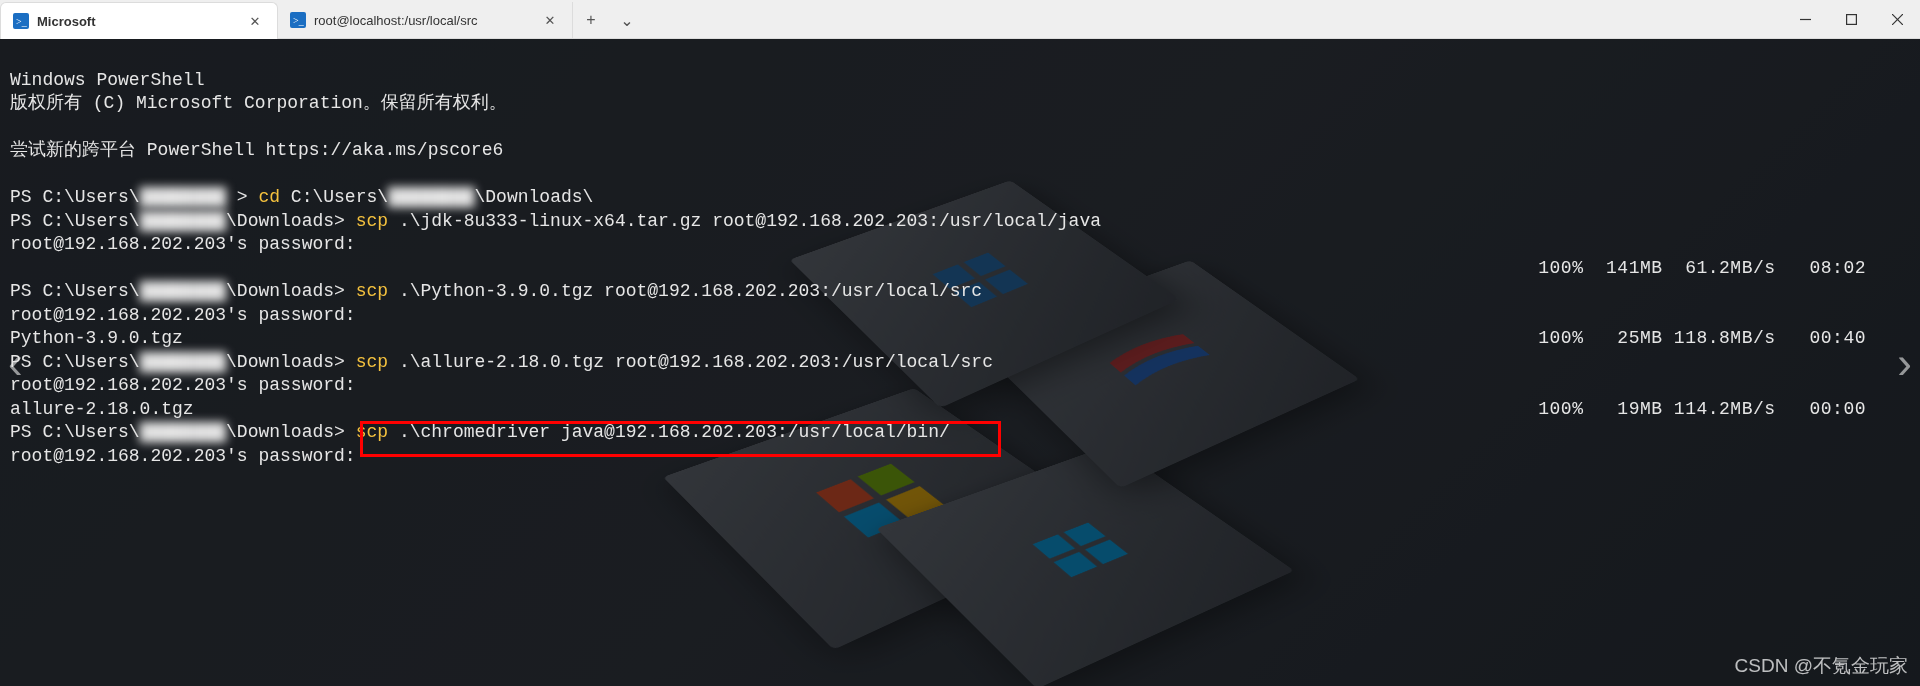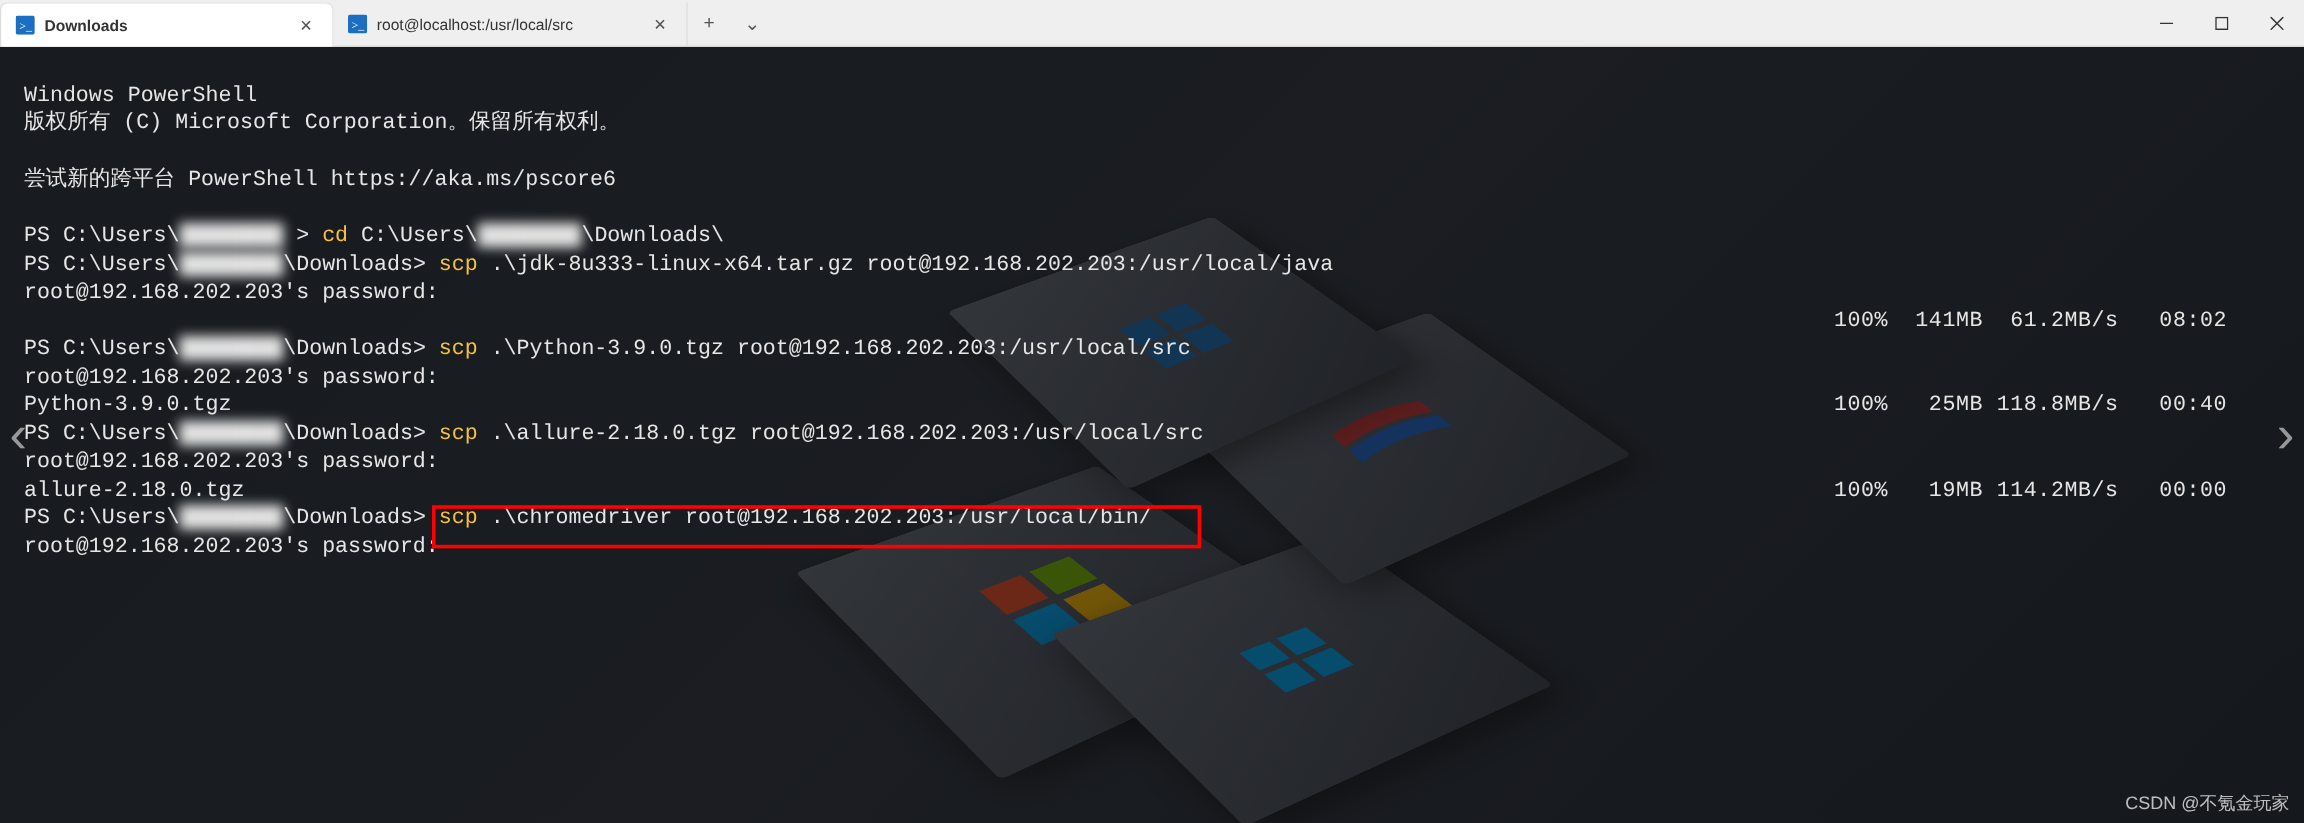--- a/index.html
+++ b/index.html
@@ -19,43 +19,43 @@
   .term-wrap { position:relative; width:1920px; height:648px; overflow:hidden; }
   .bg { position:absolute; inset:0; background:linear-gradient(135deg,#2b3038 0%,#31353d 50%,#242a32 100%); }
   .bg-tile { position:absolute; border-radius:6px; background:linear-gradient(145deg,#6a6f78,#3f434b); box-shadow:0 14px 40px rgba(0,0,0,0.5); transform:perspective(1200px) rotateX(55deg) rotateZ(-35deg); }
   .bg-tile .logo { position:absolute; inset:0; display:flex; align-items:center; justify-content:center; }
   .bg::after { content:""; position:absolute; inset:0; background:rgba(10,12,14,0.58); }
 
   .slide-arrow { position:absolute; top:50%; transform:translateY(-50%); color:rgba(255,255,255,0.55); font-size:44px; cursor:pointer; }
   .slide-arrow.left { left:8px; }
   .slide-arrow.right { right:8px; }
 
-  .term { position:absolute; inset:0; padding:6px 20px; font-family:Consolas,"Courier New",monospace; font-size:18px; line-height:23.5px; color:#e6e6e6; white-space:pre; }
+  .term { position:absolute; inset:0; padding:6px 10px; font-family:Consolas,"Courier New",monospace; font-size:18px; line-height:23.5px; color:#e6e6e6; white-space:pre; }
   .term .yellow { color:#f5c23e; }
   .term .blur { filter:blur(5px); }
   .term .row { display:flex; }
   .term .left { flex:0 0 auto; }
   .term .right { margin-left:auto; padding-right:44px; letter-spacing:0.5px; }
 
   .redbox { position:absolute; border:3px solid #ff0000; pointer-events:none; }
 
-  .watermark { position:absolute; right:12px; bottom:8px; font-size:15px; color:rgba(255,255,255,0.72); font-family:"Microsoft YaHei","Segoe UI",sans-serif; }
+  .watermark { position:absolute; right:12px; bottom:8px; font-size:19px; color:rgba(255,255,255,0.72); font-family:"Microsoft YaHei","Segoe UI",sans-serif; }
 </style>
 </head>
 <body>
 
 <div class="tabstrip">
   <div class="tab active">
     <span class="ticon">
       <svg width="16" height="16" viewBox="0 0 16 16">
           <rect width="16" height="16" rx="2" fill="#1b6ec2"></rect>
           <text x="3" y="12" font-size="10" fill="#fff" font-family="Consolas">&gt;_</text>
         </svg>
     </span>
-    <span style="font-weight:600;min-width:200px;">Downloads</span>
+    <span style="font-weight:600;min-width:200px;">Microsoft</span>
     <span class="close">✕</span>
   </div>
   <div class="tab" style="width:270px;">
     <span class="ticon">
       <svg width="16" height="16" viewBox="0 0 16 16">
           <rect width="16" height="16" rx="2" fill="#1b6ec2"></rect>
           <text x="3" y="12" font-size="10" fill="#fff" font-family="Consolas">&gt;_</text>
         </svg>
     </span>
     <span style="flex:1;overflow:hidden;text-overflow:ellipsis;white-space:nowrap;">root@localhost:/usr/local/src</span>
@@ -140,21 +140,21 @@
 
 <span>尝试新的跨平台 PowerShell https://aka.ms/pscore6</span>
 
 <span><span>PS C:\Users\</span><span class="blur">████████</span><span> &gt; </span><span class="yellow">cd</span><span> C:\Users\</span><span class="blur">████████</span><span>\Downloads\</span></span>
 <span><span>PS C:\Users\</span><span class="blur">████████</span><span>\Downloads&gt; </span><span class="yellow">scp</span><span> .\jdk-8u333-linux-x64.tar.gz root@192.168.202.203:/usr/local/java</span></span>
 <span>root@192.168.202.203's password:</span>
 <div class="row"><span class="right">100%  141MB  61.2MB/s   08:02</span></div><span><span>PS C:\Users\</span><span class="blur">████████</span><span>\Downloads&gt; </span><span class="yellow">scp</span><span> .\Python-3.9.0.tgz root@192.168.202.203:/usr/local/src</span></span>
 <span>root@192.168.202.203's password:</span>
 <div class="row"><span class="left">Python-3.9.0.tgz</span><span class="right">100%   25MB 118.8MB/s   00:40</span></div><span><span>PS C:\Users\</span><span class="blur">████████</span><span>\Downloads&gt; </span><span class="yellow">scp</span><span> .\allure-2.18.0.tgz root@192.168.202.203:/usr/local/src</span></span>
 <span>root@192.168.202.203's password:</span>
-<div class="row"><span class="left">allure-2.18.0.tgz</span><span class="right">100%   19MB 114.2MB/s   00:00</span></div><span><span>PS C:\Users\</span><span class="blur">████████</span><span>\Downloads&gt; </span><span class="yellow">scp</span><span> .\chromedriver root@192.168.202.203:/usr/local/bin/</span></span>
+<div class="row"><span class="left">allure-2.18.0.tgz</span><span class="right">100%   19MB 114.2MB/s   00:00</span></div><span><span>PS C:\Users\</span><span class="blur">████████</span><span>\Downloads&gt; </span><span class="yellow">scp</span><span> .\chromedriver java@192.168.202.203:/usr/local/bin/</span></span>
 <span>root@192.168.202.203's password:</span>
 
 </div>
 
   <div class="redbox" style="left:360px; top:382px; width:635px; height:30px;"></div>
 
   <div class="watermark">CSDN @不氪金玩家</div>
 </div>
 
 </body></html>

